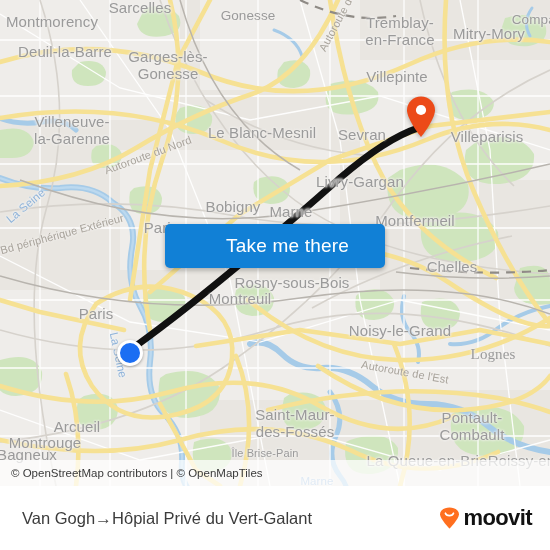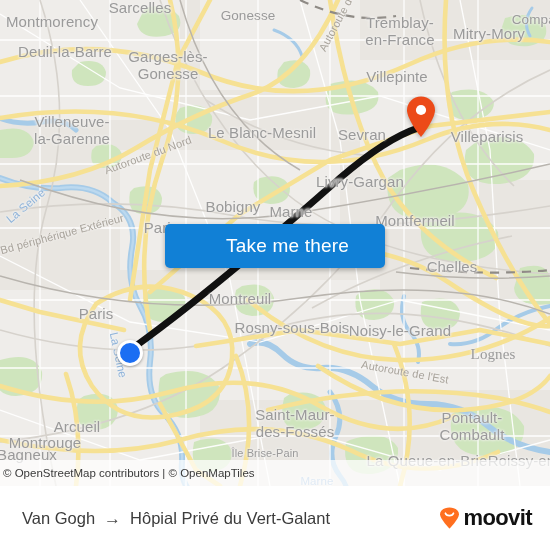--- a/index.html
+++ b/index.html
@@ -81,37 +81,37 @@
     display: flex; align-items: center; justify-content: center; padding-left: 25px;
   }
 
   
   #attribution {
     position: absolute;
     left: 0; bottom: 0;
     width: 550px; height: 26px;
     background: rgba(255,255,255,.72);
     display: flex; align-items: center;
-    padding-left: 3px;
+    padding-left: 11px;
     font-size: 11.5px;
     color: #3a3a3a;
     white-space: nowrap;
   }
 
   
   #footer {
     position: absolute;
     left: 0; top: 486px;
     width: 550px; height: 64px;
     background: #ffffff;
     display: flex; align-items: center;
     padding: 0 18px 0 22px;
   }
   #route-title {
-    display: flex; align-items: center; gap: 9px;
+    display: flex; align-items: center; 
     font-size: 16.5px; color: #3c3c3c; white-space: nowrap; text-align: center;
   }
   #route-arrow { font-size: 17px; color: #4a4a4a; line-height: 1; }
   #brand {
     margin-left: auto;
     display: flex; align-items: center; gap: 3px;
   }
   #brand-name {
     font-size: 22px; font-weight: bold; color: #111111;
     letter-spacing: -0.6px; line-height: 1;
@@ -274,21 +274,21 @@
         <div class="lbl road" style="left: 148px; top: 155px; transform: translate(-50%, -50%) rotate(-20deg);">Autoroute du Nord</div>
         <div class="lbl road" style="left: 337px; top: 22px; transform: translate(-50%, -50%) rotate(-62deg);">Autoroute du</div>
         <div class="lbl big" style="left: 360px; top: 182px;">Livry-Gargan</div>
         <div class="lbl big" style="left: 233px; top: 207px;">Bobigny</div>
         <div class="lbl big" style="left: 291px; top: 212px;">Marne</div>
         <div class="lbl big" style="left: 415px; top: 221px;">Montfermeil</div>
         <div class="lbl water" style="left: 26px; top: 206px; transform: translate(-50%, -50%) rotate(-40deg);">La Seine</div>
         <div class="lbl road" style="left: 62px; top: 234px; transform: translate(-50%, -50%) rotate(-15deg);">Bd périphérique Extérieur</div>
         <div class="lbl big" style="left: 161px; top: 228px;">Paris</div>
         <div class="lbl big" style="left: 452px; top: 267px;">Chelles</div>
-        <div class="lbl big" style="left: 292px; top: 283px; margin-top: 45px;">Rosny-sous-Bois</div>
+        <div class="lbl big" style="left: 292px; top: 283px;">Rosny-sous-Bois</div>
         <div class="lbl big" style="left: 240px; top: 299px;">Montreuil</div>
         <div class="lbl big" style="left: 400px; top: 331px;">Noisy-le-Grand</div>
         <div class="lbl big" style="left: 96px; top: 314px;">Paris</div>
         <div class="lbl water" style="left: 118px; top: 355px; transform: translate(-50%, -50%) rotate(78deg);">La Seine</div>
         <div class="lbl big" style="left: 493px; top: 354px; font-family: Liberation Serif, serif;">Lognes</div>
         <div class="lbl road" style="left: 405px; top: 372px; transform: translate(-50%, -50%) rotate(10deg);">Autoroute de l'Est</div>
         <div class="lbl big" style="left: 45px; top: 398px; margin-top: 45px;">Montrouge</div>
         <div class="lbl big" style="left: 77px; top: 427px;">Arcueil</div>
         <div class="lbl big" style="left: 27px; top: 455px;">Bagneux</div>
         <div class="lbl big" style="left: 295px; top: 424px;">Saint-Maur-

